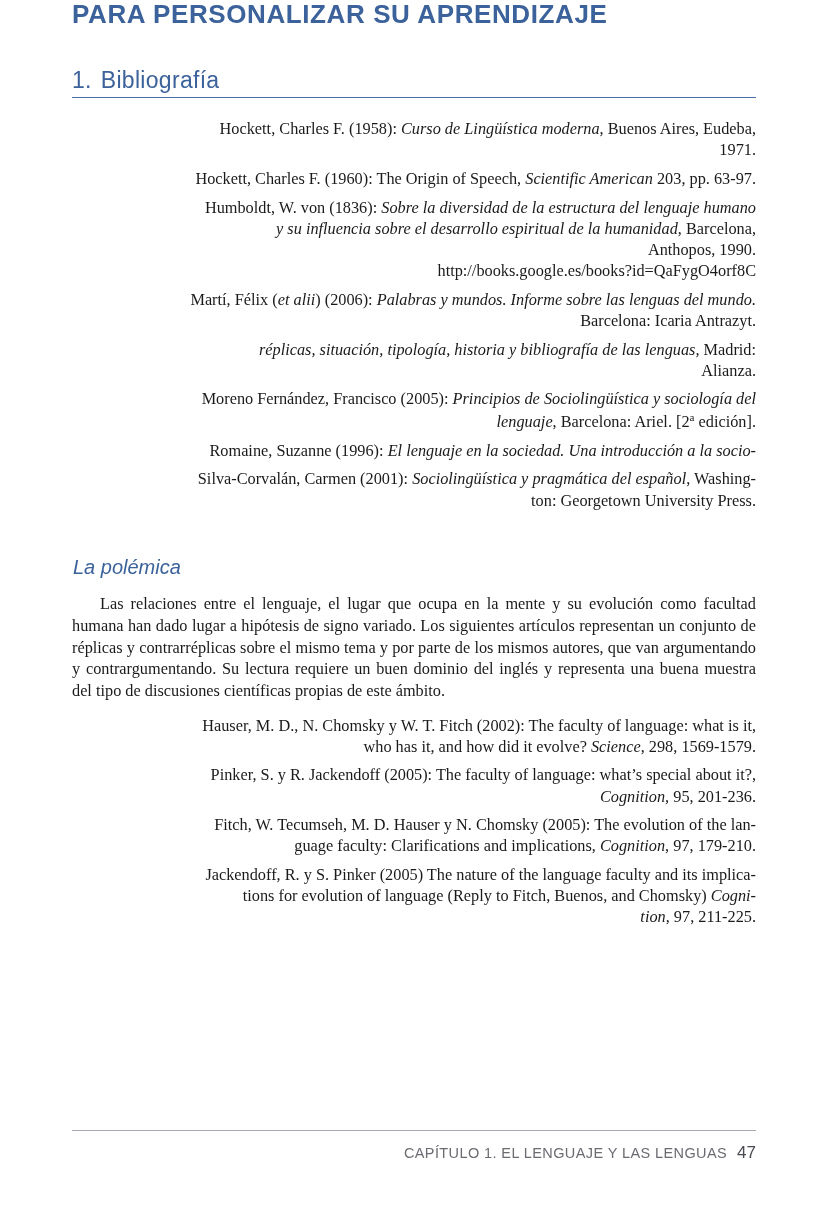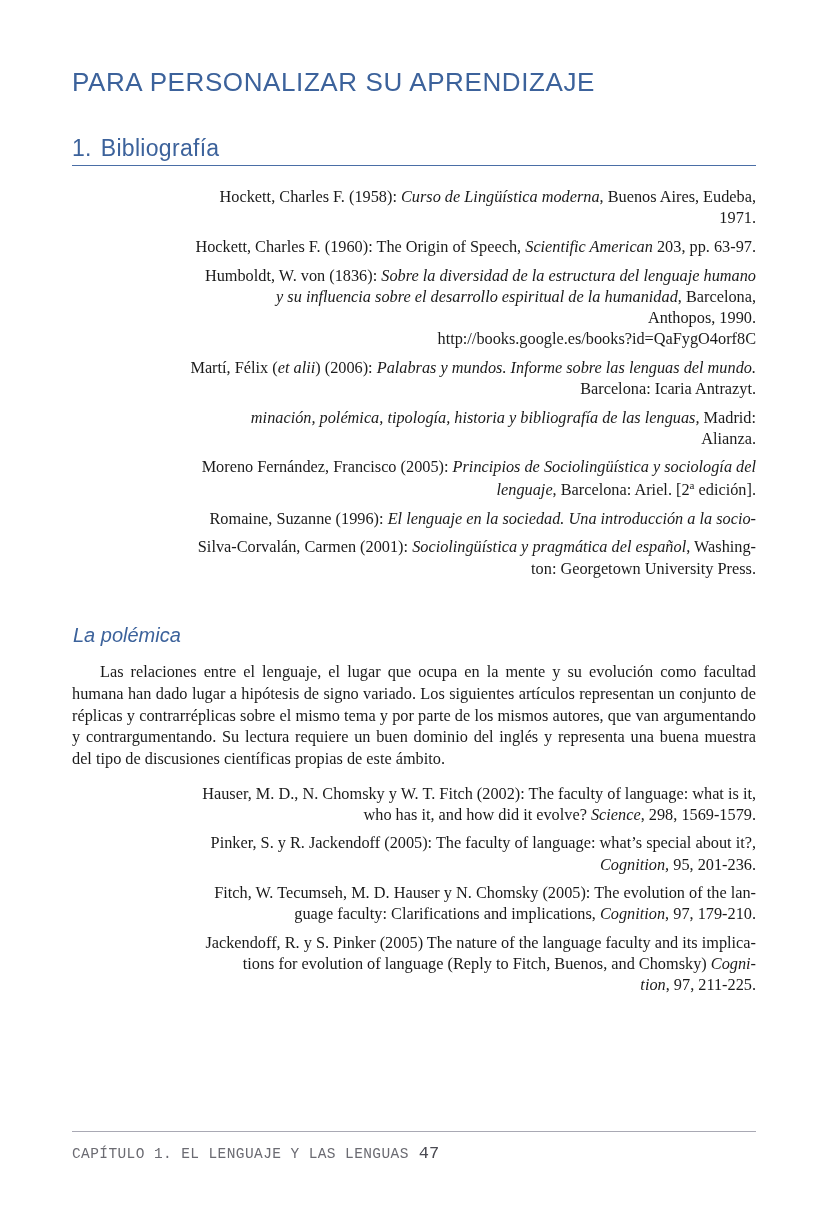--- a/index.html
+++ b/index.html
@@ -22,25 +22,24 @@
     width: 828px;
     height: 1205px;
     box-sizing: border-box;
     padding: 0 72px;
   }
 
   
   .chapter-title {
     font-family: "Liberation Sans", "DejaVu Sans", sans-serif;
     font-size: 26px;
-    font-weight: 400;
+    font-weight: 700;
     letter-spacing: 0.6px;
     color: #3c629b;
     margin: 0;
-    padding-top: 68px;
     line-height: 1.1;
   }
   .section-heading-wrap {
     margin-top: 38px;
     border-bottom: 1.6px solid #4a6ea6;
     padding-bottom: 4px;
   }
   .section-heading {
     font-family: "Liberation Sans", "DejaVu Sans", sans-serif;
     font-size: 23px;
@@ -100,23 +99,24 @@
     position: absolute;
     left: 72px;
     right: 72px;
     bottom: 42px;
   }
   .footer-rule {
     border-top: 1px solid #a9a9b4;
     margin-bottom: 12px;
   }
   .footer-text {
-    font-family: Liberation Mono, monospace;
+    font-family: Liberation Sans, sans-serif;
     font-size: 14.5px;
     color: #6b6b72;
+    text-align: right;
     letter-spacing: 0.4px;
   }
   .footer-text .pageno {
     color: #4a4a52;
     font-size: 17px;
     margin-left: 10px;
     letter-spacing: 0;
   }
   sup.ord { font-size: 0.68em; vertical-align: super; }
 </style>
@@ -145,21 +145,21 @@
         <span class="line first"><span>Humboldt, W. von (1836): </span><i>Sobre la diversidad de la estructura del lenguaje humano</i></span>
         <span class="line"><i>y su influencia sobre el desarrollo espiritual de la humanidad</i><span>, Barcelona,</span></span>
         <span class="line"><span>Anthopos, 1990.</span></span>
         <span class="line"><span>http://books.google.es/books?id=QaFygO4orf8C</span></span>
       </div>
       <div class="ref-block">
         <span class="line first"><span>Martí, Félix (</span><i>et alii</i><span>) (2006): </span><i>Palabras y mundos. Informe sobre las lenguas del mundo.</i></span>
         <span class="line"><span>Barcelona: Icaria Antrazyt.</span></span>
       </div>
       <div class="ref-block">
-        <span class="line"><i>minación, polémica, tipología, historia y bibliografía de las lenguas,</i><span> Madrid:</span></span>
+        <span class="line"><i>réplicas, situación, tipología, historia y bibliografía de las lenguas,</i><span> Madrid:</span></span>
         <span class="line"><span>Alianza.</span></span>
       </div>
       <div class="ref-block">
         <span class="line first"><span>Moreno Fernández, Francisco (2005): </span><i>Principios de Sociolingüística y sociología del</i></span>
         <span class="line"><i>lenguaje</i><span>, Barcelona: Ariel. [2<sup class="ord">a</sup> edición].</span></span>
       </div>
       <div class="ref-block">
         <span class="line first"><span>Romaine, Suzanne (1996): </span><i>El lenguaje en la sociedad. Una introducción a la socio-</i></span>
       </div>
       <div class="ref-block last">

